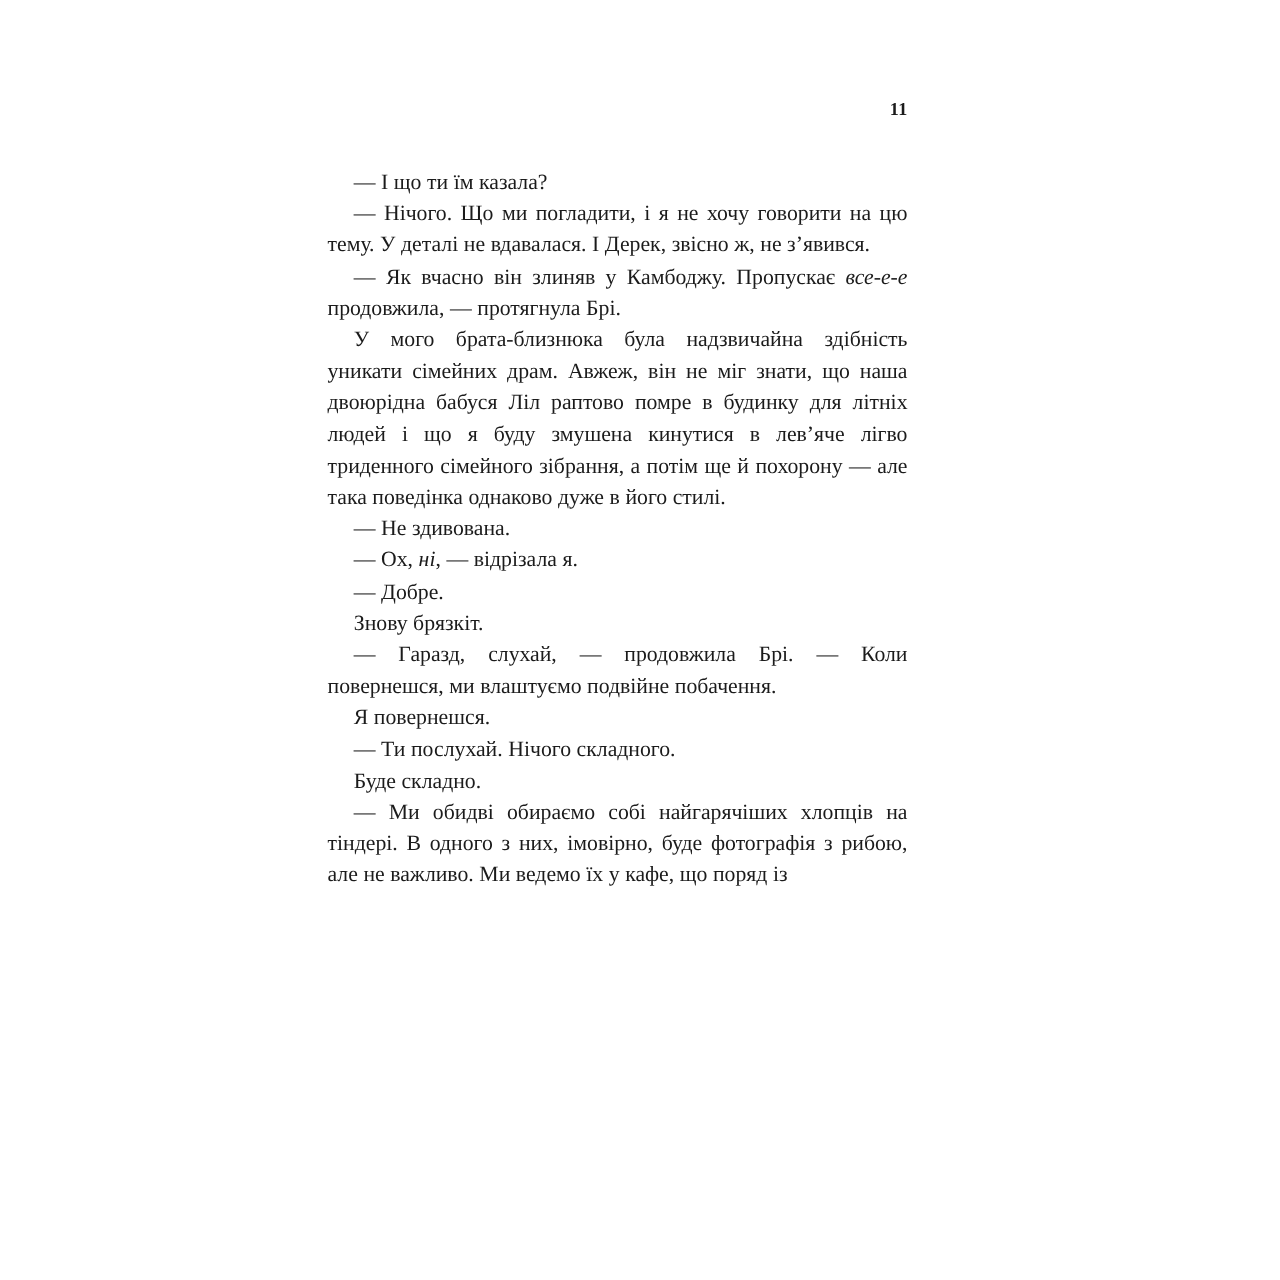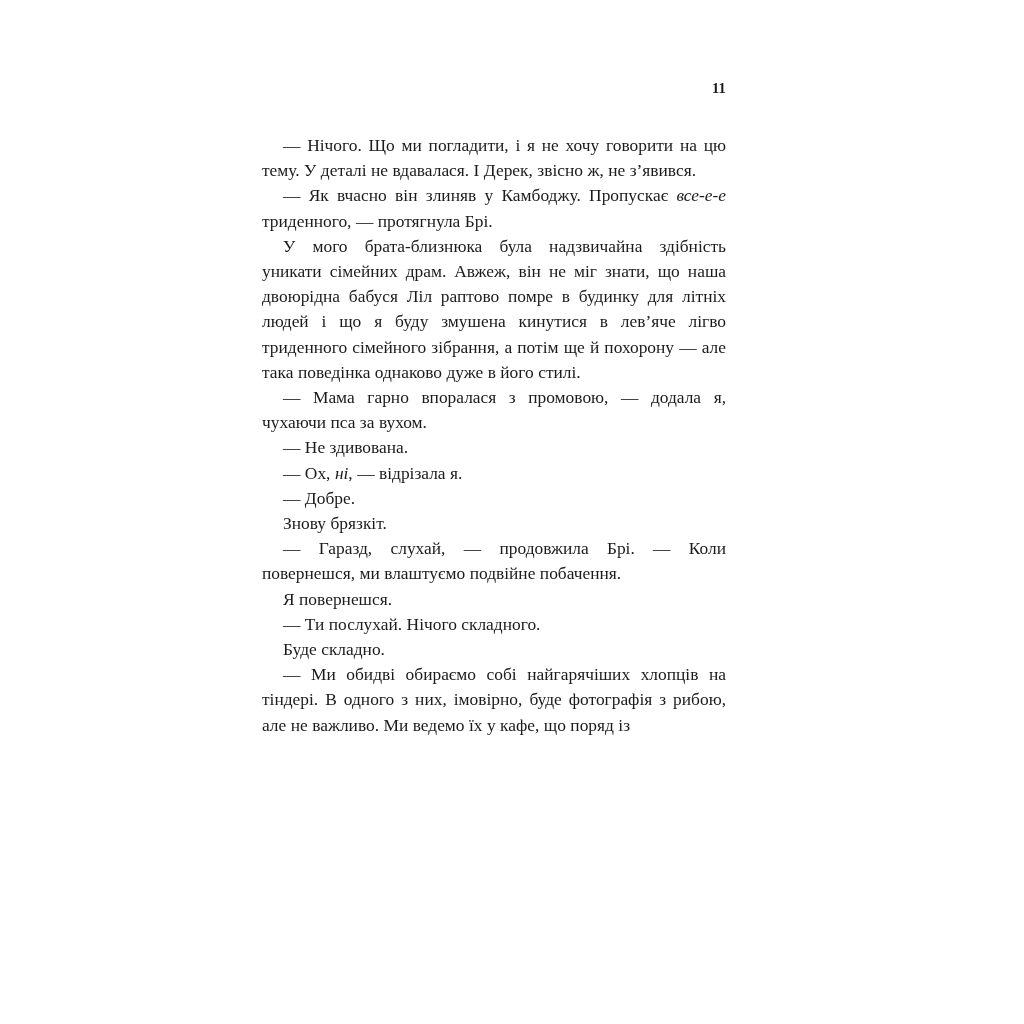--- a/index.html
+++ b/index.html
@@ -71,24 +71,24 @@
   
 </style>
 </head>
 <body>
 
 <div class="page">
 
   <div class="folio">11</div>
 
   <div class="textblock">
+      <p><span>— І що ти їм казала?</span></p>
       <p><span>— Нічого. Що ми погладити, і я не хочу говорити на цю тему. У деталі не вдавалася. І Дерек, звісно ж, не з’явився.</span></p>
-      <p><span>— Як вчасно він злиняв у Камбоджу. Пропускає </span><i>все-е-е</i><span> триденного, — протягнула Брі.</span></p>
+      <p><span>— Як вчасно він злиняв у Камбоджу. Пропускає </span><i>все-е-е</i><span> продовжила, — протягнула Брі.</span></p>
       <p><span>У мого брата-близнюка була надзвичайна здібність уникати сімейних драм. Авжеж, він не міг знати, що наша двоюрідна бабуся Ліл раптово помре в будинку для літніх людей і що я буду змушена кинутися в лев’яче лігво триденного сімейного зібрання, а потім ще й похорону — але така поведінка однаково дуже в його стилі.</span></p>
-      <p><span>— Мама гарно впоралася з промовою, — додала я, чухаючи пса за вухом.</span></p>
       <p><span>— Не здивована.</span></p>
       <p><span>— Ох, </span><i>ні</i><span>, — відрізала я.</span></p>
       <p><span>— Добре.</span></p>
       <p><span>Знову брязкіт.</span></p>
       <p><span>— Гаразд, слухай, — продовжила Брі. — Коли повернешся, ми влаштуємо подвійне побачення.</span></p>
       <p><span>Я повернешся.</span></p>
       <p><span>— Ти послухай. Нічого складного.</span></p>
       <p><span>Буде складно.</span></p>
       <p><span>— Ми обидві обираємо собі найгарячіших хлопців на тіндері. В одного з них, імовірно, буде фотографія з рибою, але не важливо. Ми ведемо їх у кафе, що поряд із</span></p>
     </div>

